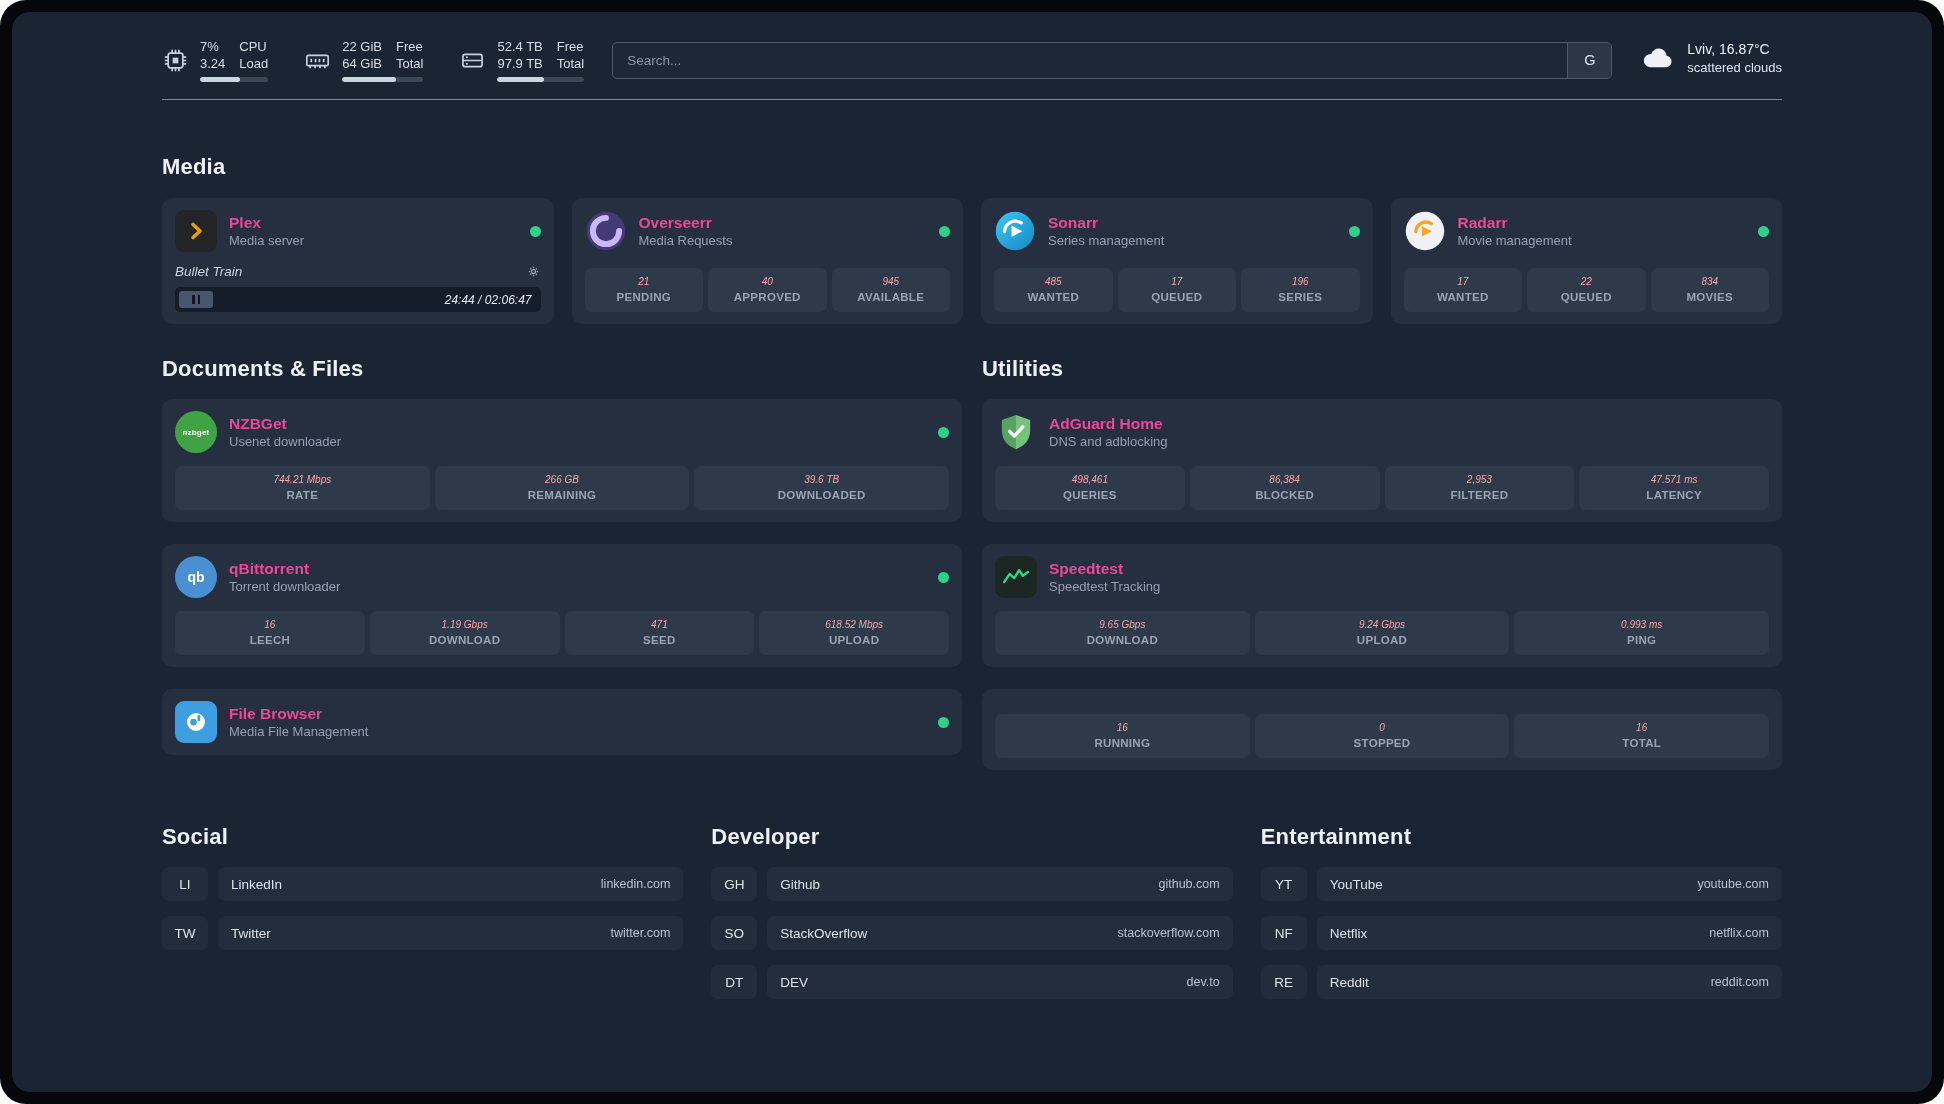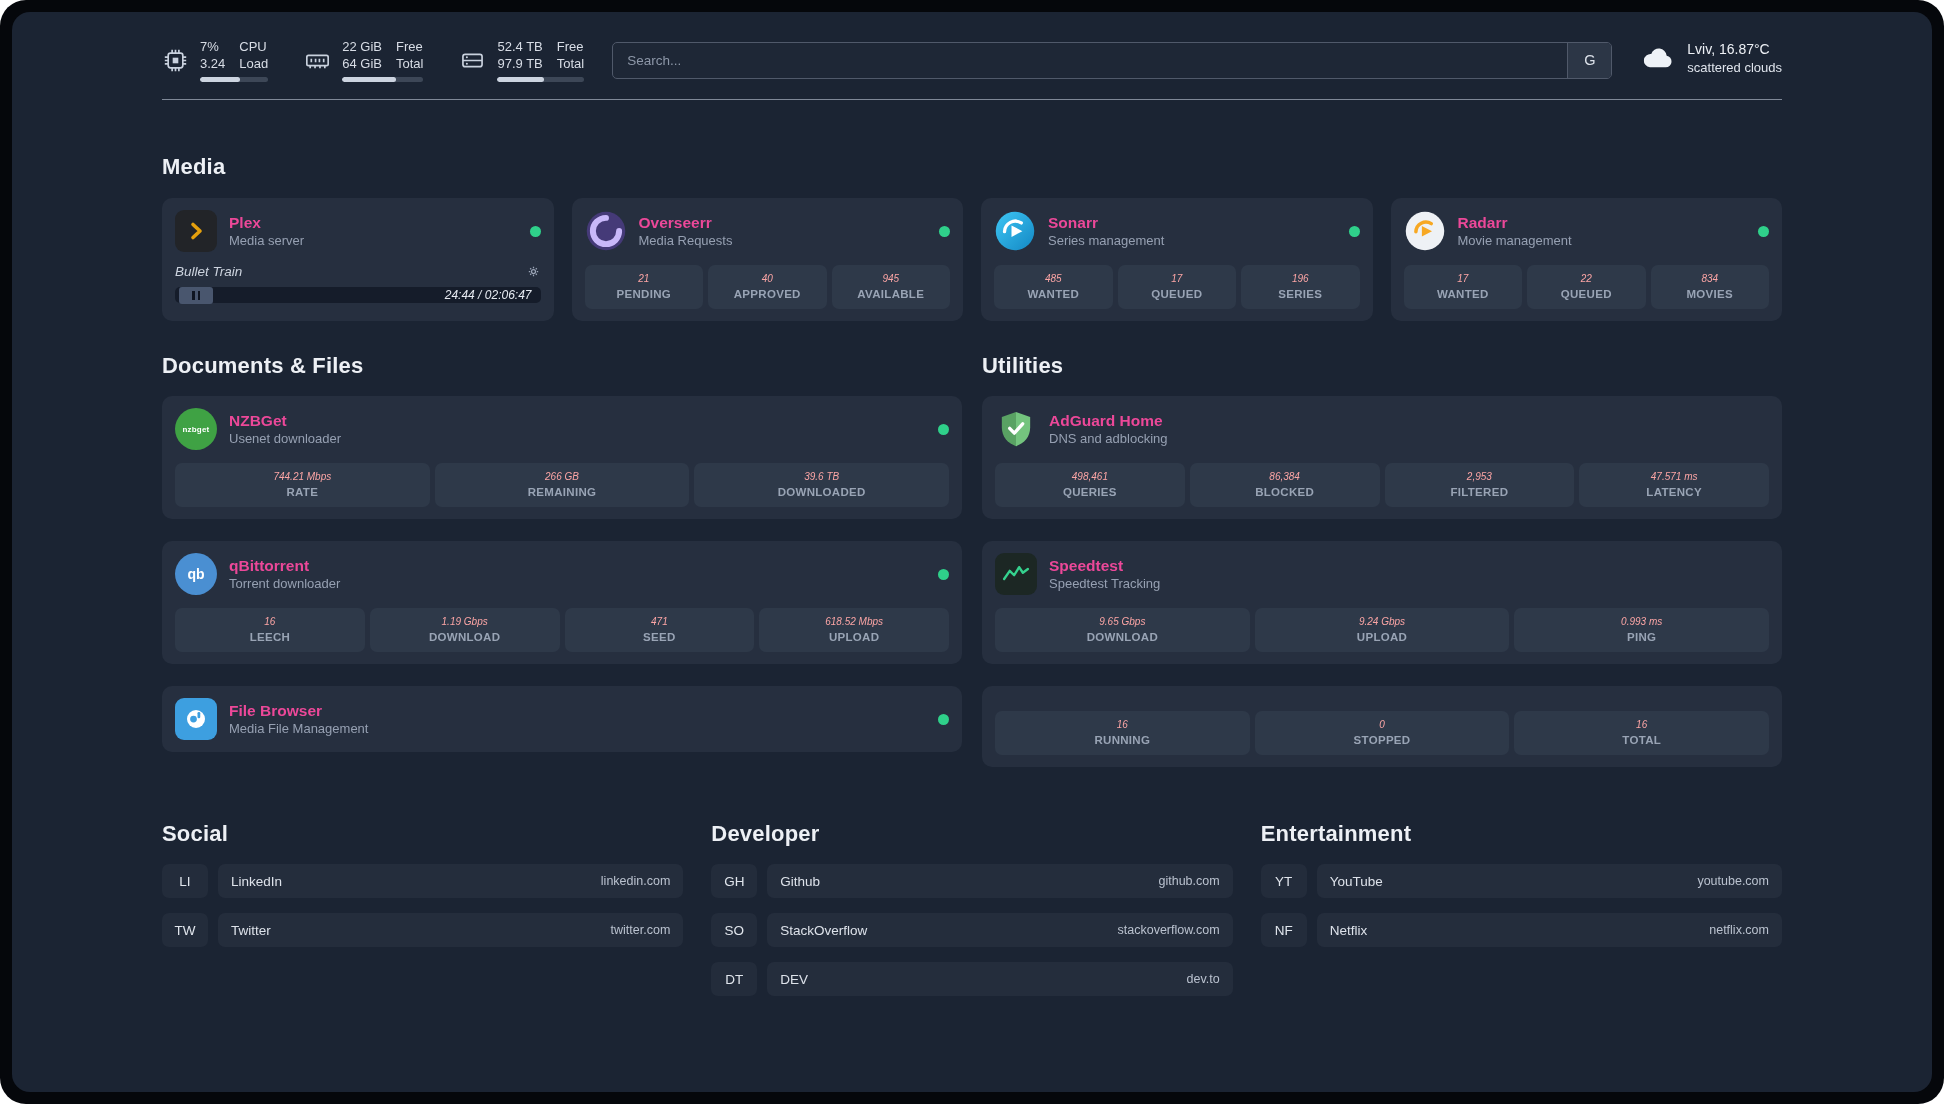--- a/index.html
+++ b/index.html
@@ -44,21 +44,21 @@
 
   .stats { display:flex; gap:5px; margin-top:auto; padding-top:13px; }
   .stat { flex:1; background:#2e3949; border-radius:7px; text-align:center; padding:8px 2px 9px; }
   .stat .v { font-size:10px; color:#fca5a5; line-height:1.2;font-style:italic; }
   .stat .l { font-size:11.5px; font-weight:700; color:#99a4b5; margin-top:3px; letter-spacing:.3px; }
 
   
   .player { margin-top:12px;font-style:italic; }
   .p-top { display:flex; align-items:center; font-size:13.5px; color:#ccd3de; }
   .p-top .gear { margin-left:auto; display:flex; cursor:pointer; }
-  .p-strip { margin-top:8px; height:16px; background:#151c2a; border-radius:5px; display:flex; align-items:center; padding:0 9px 0 4px; }
+  .p-strip { margin-top:8px; height:25px; background:#151c2a; border-radius:5px; display:flex; align-items:center; padding:0 9px 0 4px; }
   .pause { width:34px; height:17px; background:#49566e; border-radius:3px; display:flex; align-items:center; justify-content:center; gap:3px; cursor:pointer; }
   .pause i { display:block; width:2.5px; height:9px; background:#0f1522; }
   .p-time { margin-left:auto; font-size:12px; color:#e6eaf1; }
 
   .cols { display:grid; grid-template-columns:1fr 1fr; gap:20px; margin-top:32px; align-items:start; }
   .col-cards { display:flex; flex-direction:column; gap:22px; margin-top:17px; }
 
   
   .tile { width:42px; height:42px; border-radius:9px; display:flex; align-items:center; justify-content:center; }
   .circle { width:42px; height:42px; border-radius:50%; display:flex; align-items:center; justify-content:center; }
@@ -558,18 +558,25 @@
                 <span class="bm-url">youtube.com</span>
               </div>
         </div>
         <div class="bm-row">
           <div class="bm-abbr">NF</div>
           <div class="bm-pill">
                 <span class="bm-name">Netflix</span>
                 <span class="bm-url">netflix.com</span>
               </div>
         </div>
+        <div class="bm-row">
+          <div class="bm-abbr">RE</div>
+          <div class="bm-pill">
+                <span class="bm-name">Reddit</span>
+                <span class="bm-url">reddit.com</span>
+              </div>
+        </div>
       </div>
     </div>
   </div>
 
 </div>
 </div>
 
 </body></html>

